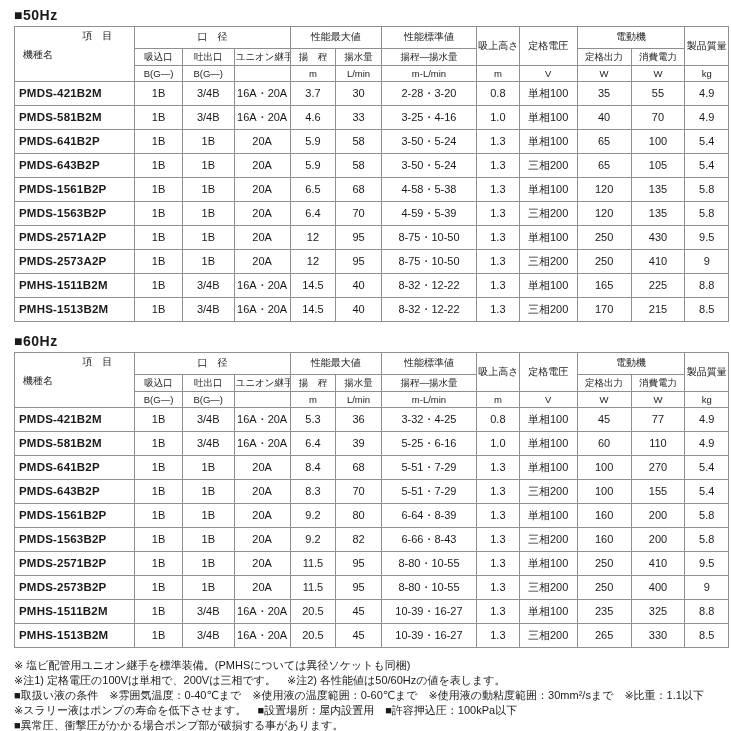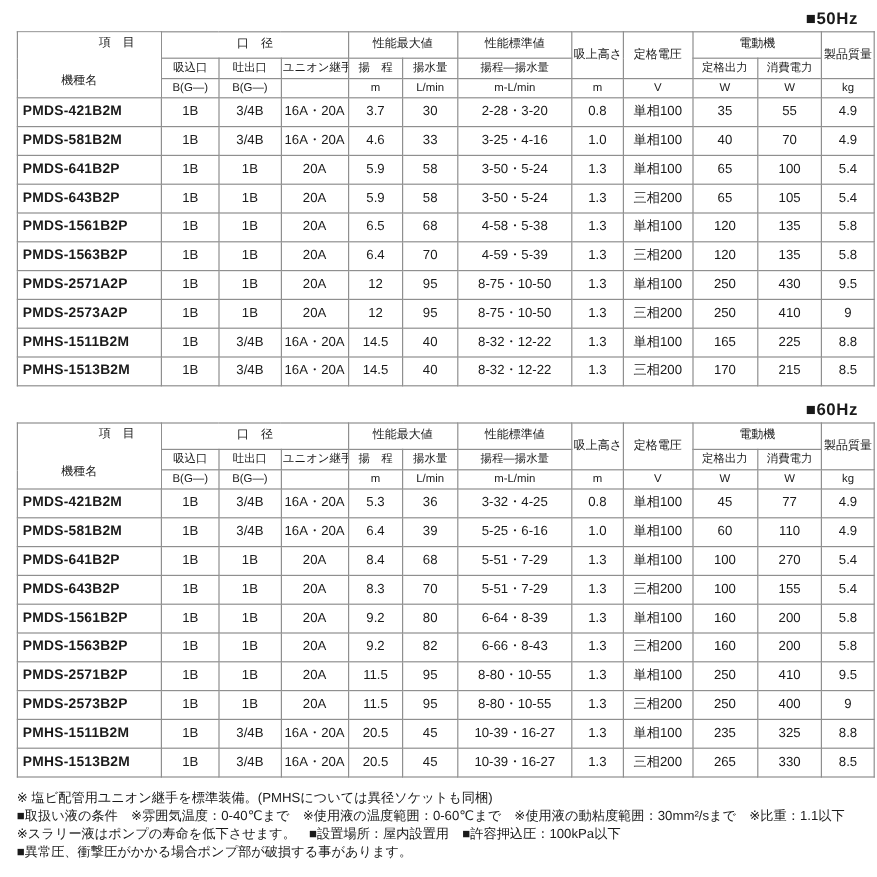--- a/index.html
+++ b/index.html
@@ -6,21 +6,21 @@
   html, body { background: #ffffff; }
   body {
     width: 731px;
     height: 731px;
     font-family: "Liberation Sans", "DejaVu Sans", sans-serif;
     color: #1a1a1a;
     padding: 6px 14px 0 14px;
     overflow: hidden;
   }
   .freq-label {
-    text-align: right;
+    text-align: left;
     font-weight: bold;
     font-size: 14px;
     line-height: 18px;
     padding-right: 2px;
     margin-bottom: 2px;
     letter-spacing: 0.5px;
   }
   table.spec {
     width: 715px;
     table-layout: fixed;
@@ -61,24 +61,23 @@
     padding: 0;
   }
   th.diag .item-label {
     position: absolute;
     top: 3px;
     right: 22px;
     font-size: 10px;
   }
   th.diag .model-label {
     position: absolute;
-    bottom: 7px;
+    bottom: 20px;
     left: 8px;
     font-size: 10px;
-    margin-left: 28px;
   }
   .notes { margin-top: 4px; }
   .notes .note-line {
     font-size: 11px;
     line-height: 15px;
     color: #1a1a1a;
     white-space: nowrap;
     overflow: hidden;
   }
 </style>
@@ -478,16 +477,17 @@
         <td>三相200</td>
         <td>265</td>
         <td>330</td>
         <td>8.5</td>
       </tr>
     </tbody>
 </table>
 
 <div class="notes">
   <div class="note-line">※ 塩ビ配管用ユニオン継手を標準装備。(PMHSについては異径ソケットも同梱)</div>
+  <div class="note-line">※注1) 定格電圧の100Vは単相で、200Vは三相です。　※注2) 各性能値は50/60Hzの値を表します。</div>
   <div class="note-line">■取扱い液の条件　※雰囲気温度：0-40℃まで　※使用液の温度範囲：0-60℃まで　※使用液の動粘度範囲：30mm²/sまで　※比重：1.1以下</div>
   <div class="note-line">※スラリー液はポンプの寿命を低下させます。　■設置場所：屋内設置用　■許容押込圧：100kPa以下</div>
   <div class="note-line">■異常圧、衝撃圧がかかる場合ポンプ部が破損する事があります。</div>
 </div>
 
 </body></html>

